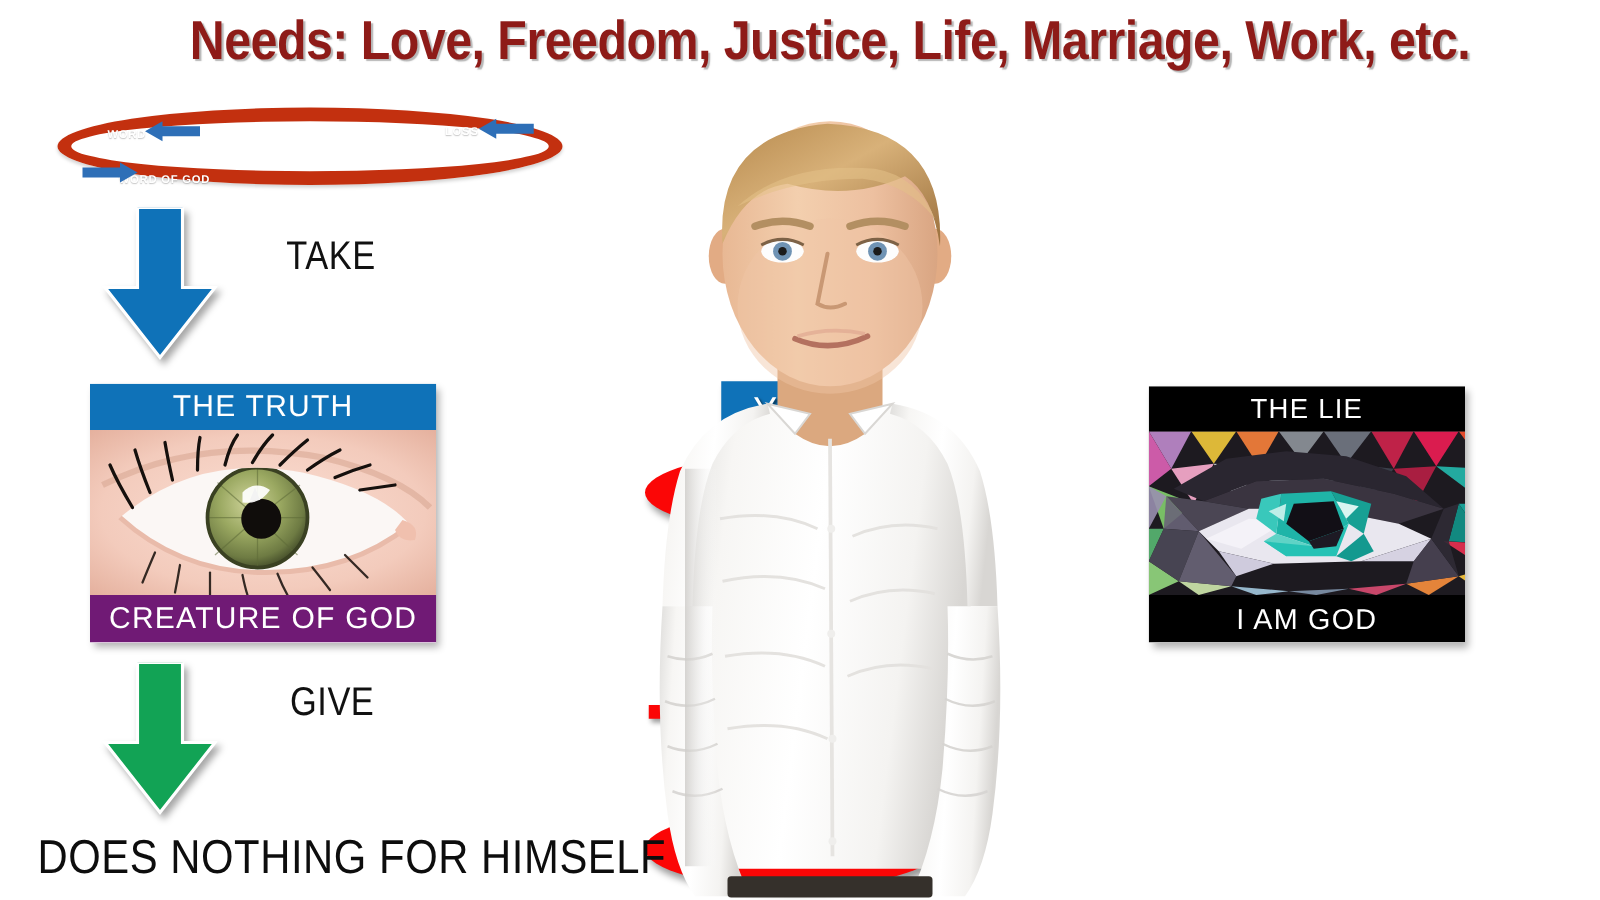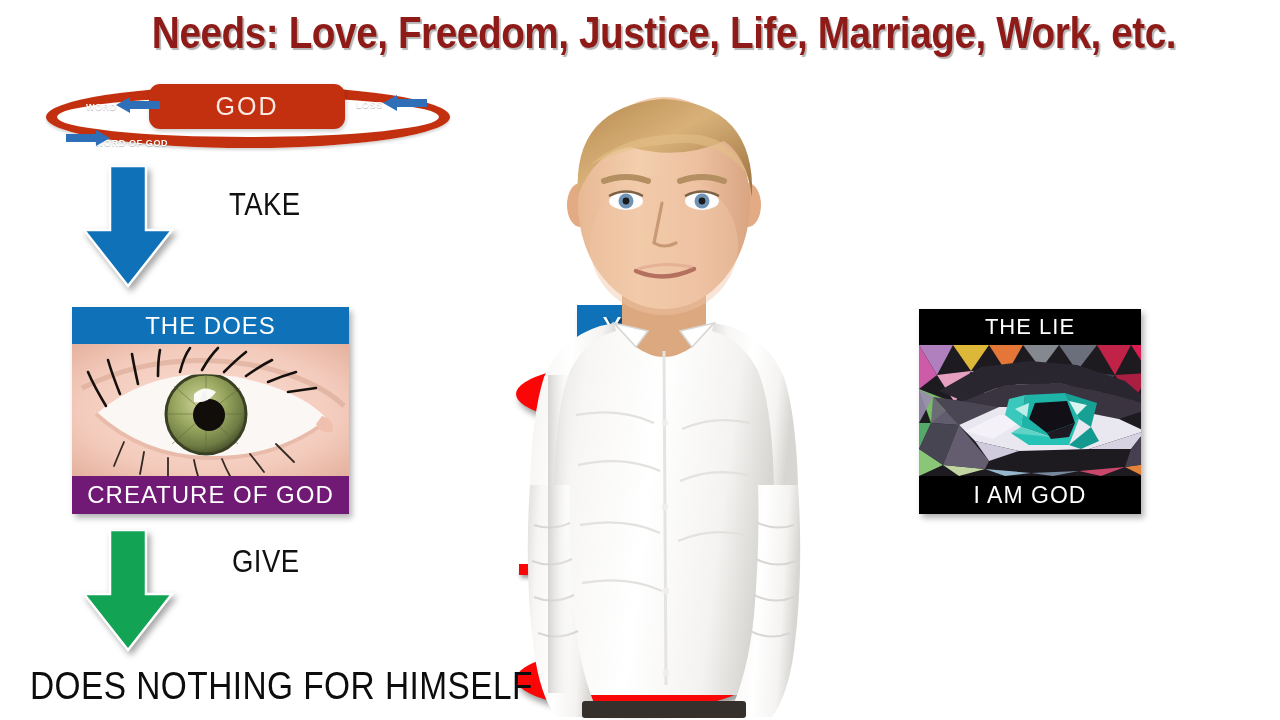--- a/index.html
+++ b/index.html
@@ -108,21 +108,21 @@
     color: #ffffff;
     letter-spacing: 1px;
     white-space: nowrap;
   }
   #truth-top { top: 0; height: 37px; background: #0f72b8; font-size: 24px; }
   #truth-bottom { bottom: 0; height: 38px; background: #701a75; font-size: 24px; }
   #truth-photo { position: absolute; left: 0; top: 37px; width: 100%; height: 132px; overflow: hidden; }
 
   
   #lie-panel {
-    left: 895px; top: 309px; width: 222px; height: 205px;
+    left: 895px; top: 309px; width: 253px; height: 205px;
     box-shadow: 3px 4px 6px rgba(0,0,0,0.3);
     overflow: hidden;
     z-index: 18;
     text-decoration: underline;
   }
   #lie-top { top: 0; height: 36px; background: #000000; font-size: 22px; }
   #lie-bottom { bottom: 0; height: 38px; background: #000000; font-size: 23px; }
   #lie-photo { position: absolute; left: 0; top: 36px; width: 100%; height: 131px; overflow: hidden; background: #101010; }
 
   
@@ -288,23 +288,20 @@
 
       <rect x="178" y="646" width="164" height="17" rx="3" fill="#35302b"></rect>
     </svg>
   </div>
 
   <div class="abs" id="title">Needs: Love, Freedom, Justice, Life, Marriage, Work, etc.</div>
 
   <div class="abs" id="god-diagram">
     <div class="abs" id="god-ring"></div>
 
-    <div class="abs center-text" id="god-box">
-      <span>GOD</span>
-    </div>
 
     <div class="abs ring-label" id="lbl-love">WORD</div>
     <div class="abs ring-label" id="lbl-fruit">LOSS</div>
     <div class="abs ring-label" id="lbl-word">WORD OF GOD</div>
 
     <svg class="abs mini-arrow" id="arrow-love" width="44" height="16" viewBox="0 0 44 16">
       <path d="M44 4 L14 4 L14 0 L0 8 L14 16 L14 12 L44 12 Z" fill="#2e6fb7"></path>
     </svg>
     <svg class="abs mini-arrow" id="arrow-fruit" width="44" height="16" viewBox="0 0 44 16">
       <path d="M44 4 L14 4 L14 0 L0 8 L14 16 L14 12 L44 12 Z" fill="#2e6fb7"></path>
@@ -381,21 +378,21 @@
           <path d="M52 98 Q46 112 42 122"></path>
           <path d="M72 108 Q70 120 68 130"></path>
           <path d="M96 114 Q96 124 96 132"></path>
           <path d="M122 116 Q124 126 126 132"></path>
           <path d="M150 115 Q154 125 158 132"></path>
           <path d="M178 110 Q186 120 192 128"></path>
           <path d="M204 100 Q214 110 222 118"></path>
         </g>
       </svg>
     </div>
-    <div class="panel-band" id="truth-top">THE DOES</div>
+    <div class="panel-band" id="truth-top">THE TRUTH</div>
     <div class="panel-band" id="truth-bottom">CREATURE OF GOD</div>
   </div>
 
   <svg class="abs big-arrow" id="arrow-give" width="92" height="122" viewBox="0 0 92 122">
     <path d="M28 0 L64 0 L64 64 L90 64 L46 120 L2 64 L28 64 Z" fill="#12a355" stroke="#ffffff" stroke-width="2.5"></path>
   </svg>
   <div class="abs arrow-word-label" id="label-give">GIVE</div>
 
   <div class="abs" id="bottom-text">DOES NOTHING FOR HIMSELF</div>
 

